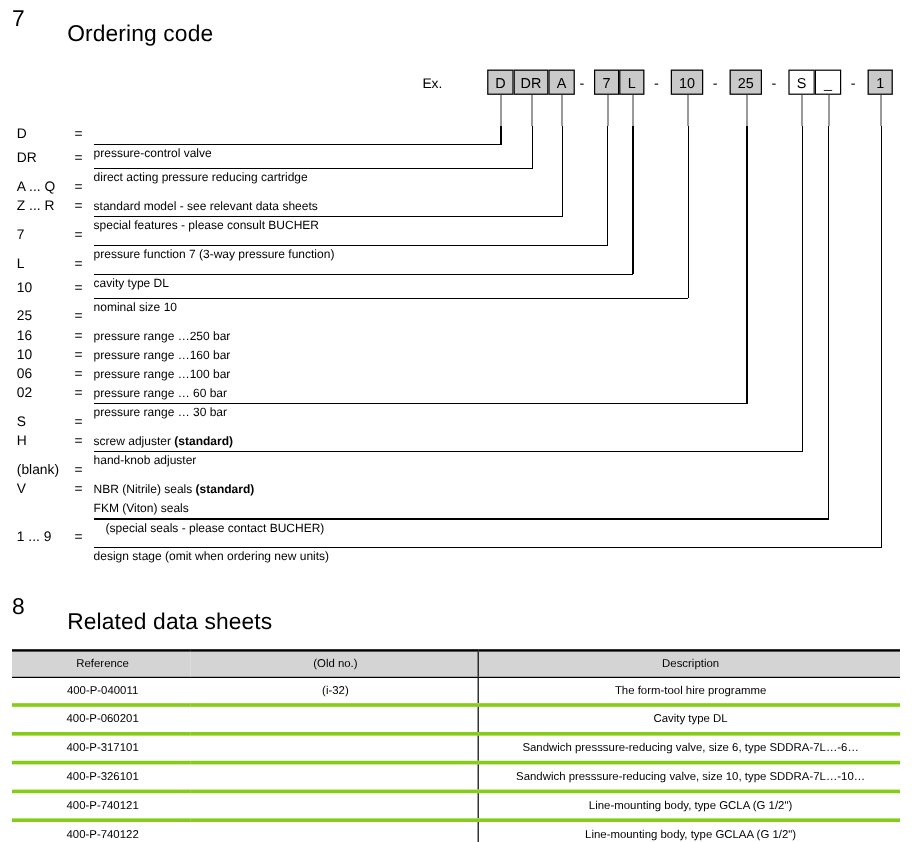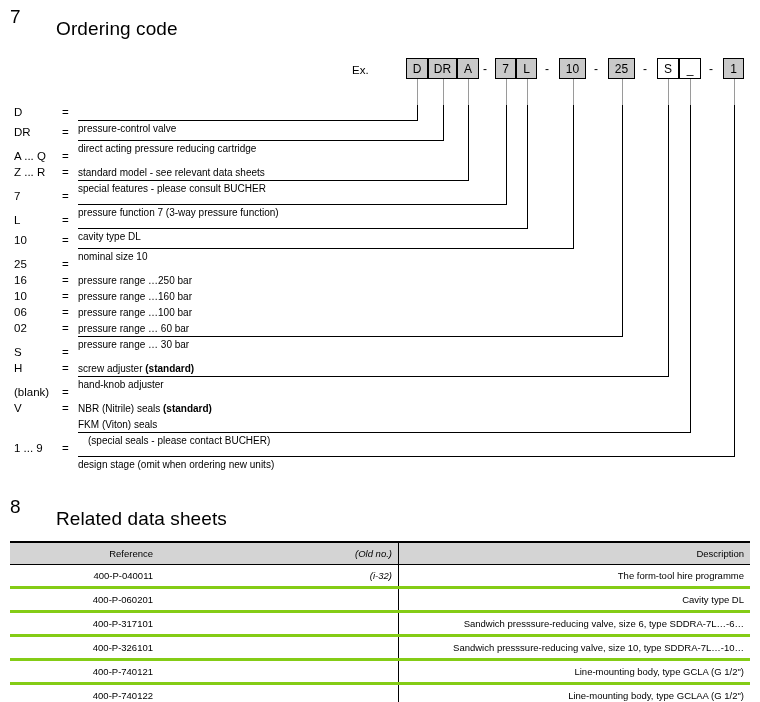--- a/index.html
+++ b/index.html
@@ -37,29 +37,29 @@
   .lrow{position:absolute;left:0;height:16px;white-space:nowrap;}
   .lrow .code{position:absolute;left:14px;top:0;font-size:11.5px;}
   .lrow .eq{position:absolute;left:62px;top:0;font-size:11.5px;}
   .lrow .desc{position:absolute;left:78px;top:0;font-size:10px;margin-top:17px;}
   .lrow .desc b{font-weight:bold;}
   .lrow.cont .desc{left:88px;}
 
   
   #sheets{position:absolute;left:10px;top:541px;width:740px;border-collapse:collapse;}
   #sheets td,#sheets th{
-    font-size:9.5px;font-weight:400;text-align:right;
+    font-size:9.5px;font-weight:400;text-align:center;
     padding:4px 6px 4px 8px;height:13px;vertical-align:middle;
     border-top:1px solid #000;border-bottom:1px solid #000;
   }
   #sheets thead th{background:#d4d4d4;border-top:2px solid #000;border-bottom:1px solid #000;}
   #sheets tbody tr td{border-top:0;border-bottom:3px solid #84cc16;}
   #sheets tbody tr:last-child td{border-bottom:2px solid #000;margin-left:36px;}
   .col-ref{width:135px;}
-  .col-old{width:225px;font-style:italic;}
+  .col-old{width:225px;}
   .col-desc{border-left:1px solid #000;}
 </style>
 </head>
 <body>
 
 <div class="page">
 
   <div class="heading" id="h-ordering">
     <span class="num">7</span>
     <span class="txt">Ordering code</span>

